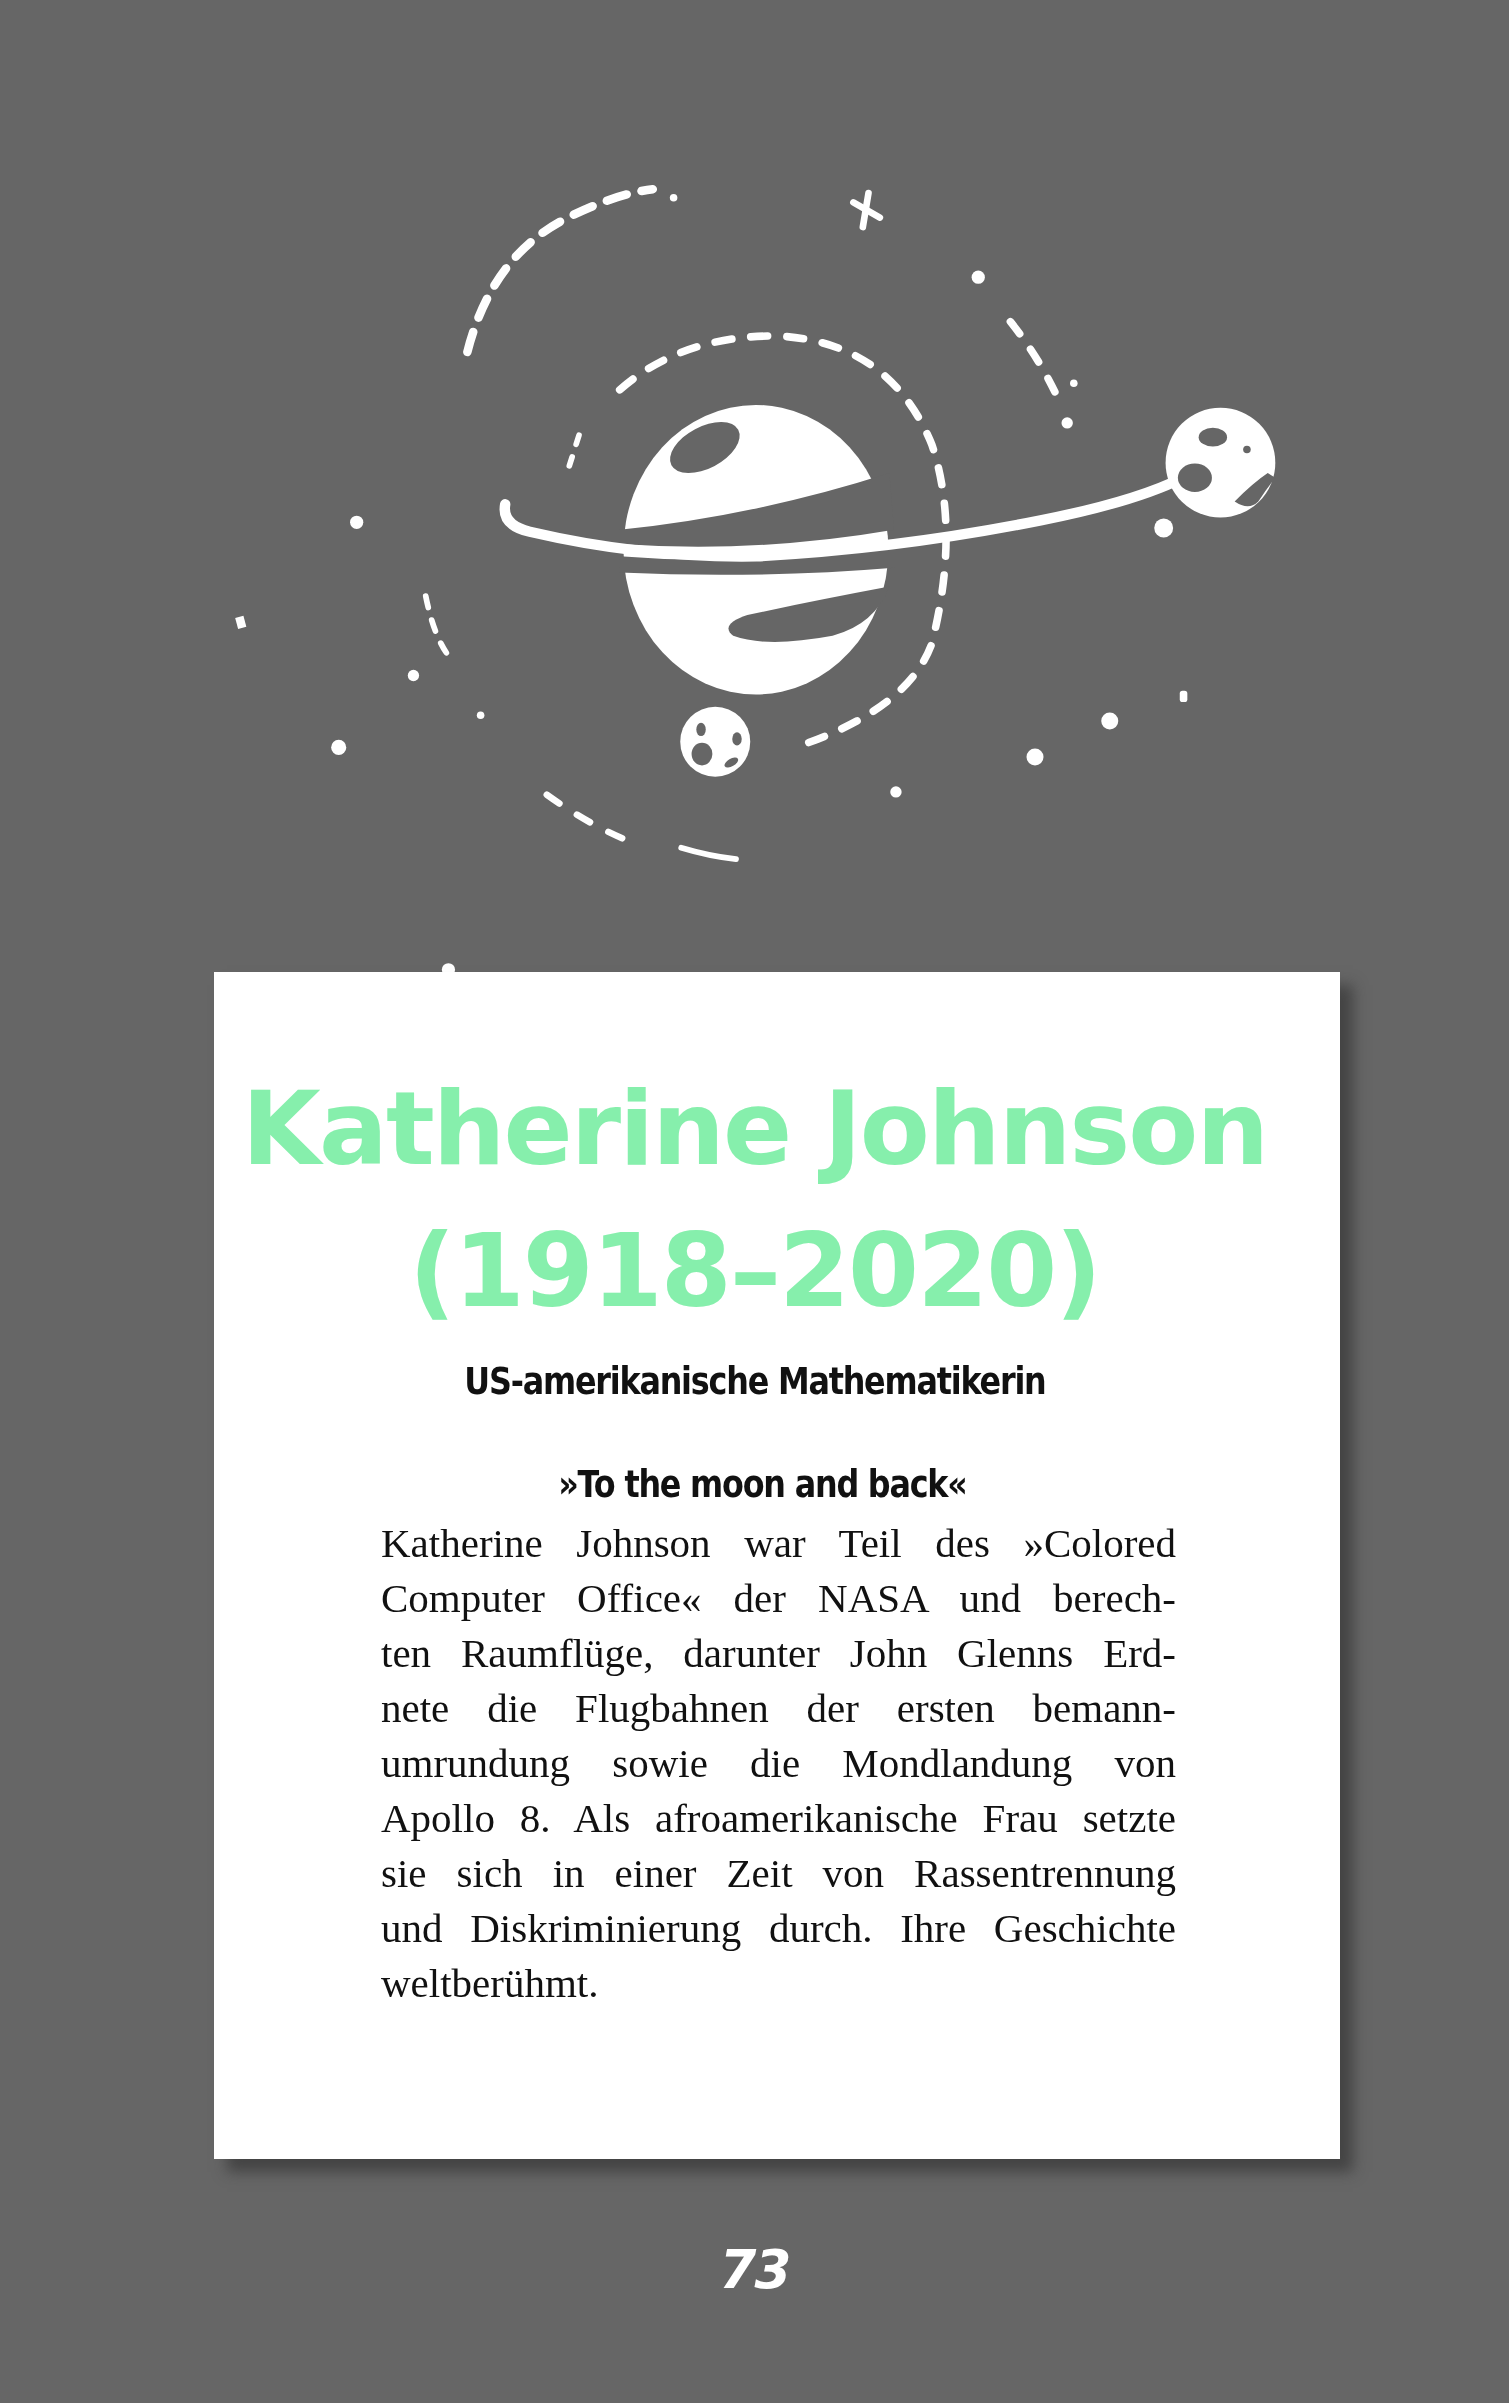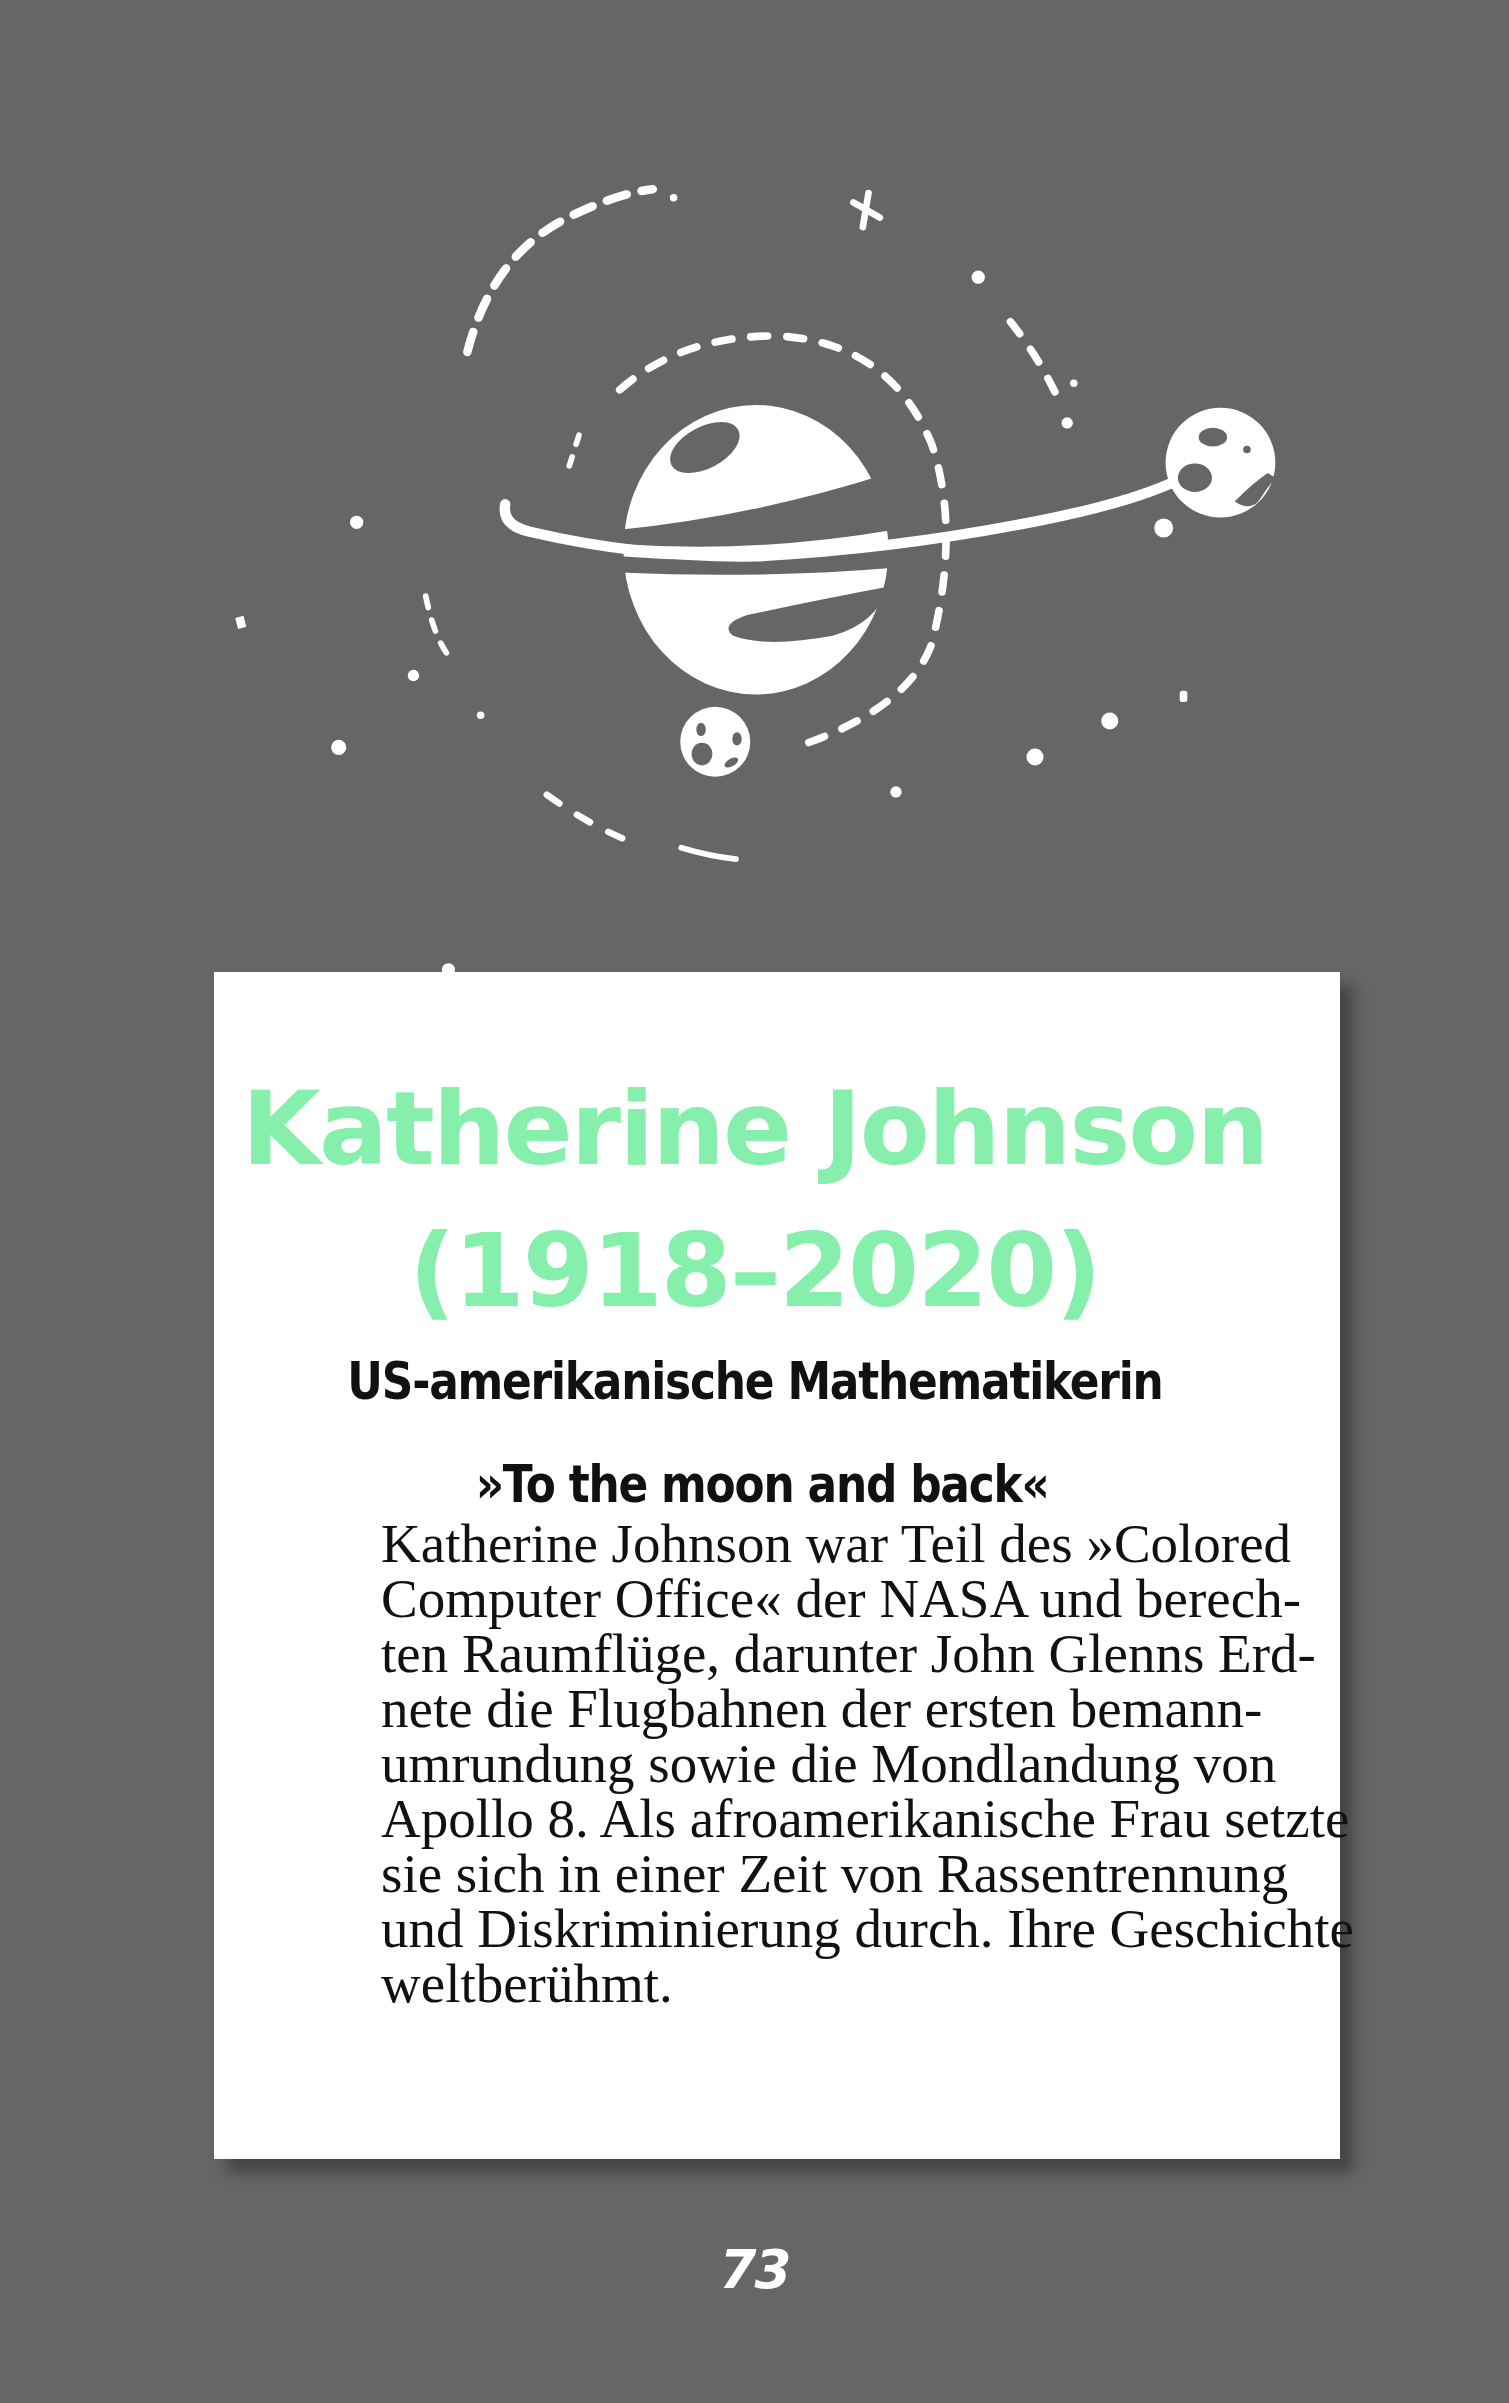--- a/index.html
+++ b/index.html
@@ -17,29 +17,29 @@
   .title {
     position: absolute; left: 0; right: 0; top: 1058px;
     text-align: center; color: #86efac;
     font-family: "DejaVu Sans", sans-serif; font-weight: bold;
     font-size: 102px; line-height: 142px; letter-spacing: -1.9px;
     transform: scaleX(1.0);
   }
   .subtitle {
     position: absolute; left: 0; right: 0; text-align: center; color: #111;
     font-family: "DejaVu Sans", sans-serif; font-weight: bold;
-    font-size: 51px; letter-spacing: -1.4px;
+    font-size: 37px; letter-spacing: -1.4px;
   }
   .subtitle.s1 { top: 1339px; line-height: 85px; }
   .subtitle.s2 { top: 1442px; line-height: 85px; padding-left: 15px; }
   .subtitle span { display: inline-block; transform: scaleX(0.86); transform-origin: center; }
   .body-text {
     position: absolute; left: 381px; width: 795px; top: 1516px;
     font-family: "Liberation Serif", "DejaVu Serif", serif;
-    font-size: 55px; line-height: 55px; color: #111;
+    font-size: 41px; line-height: 55px; color: #111;
   }
   .body-text .line {
     display: block; height: 55px; white-space: nowrap;
     text-align: justify; text-align-last: justify;
   }
   .body-text .line.last { text-align-last: left; }
   .page-number {
     position: absolute; left: 0; right: 0; top: 2239px; text-align: center;
     color: #ffffff; font-family: "DejaVu Sans", sans-serif; font-weight: bold;
     font-size: 53px; font-style: italic; letter-spacing: -1.9px;

